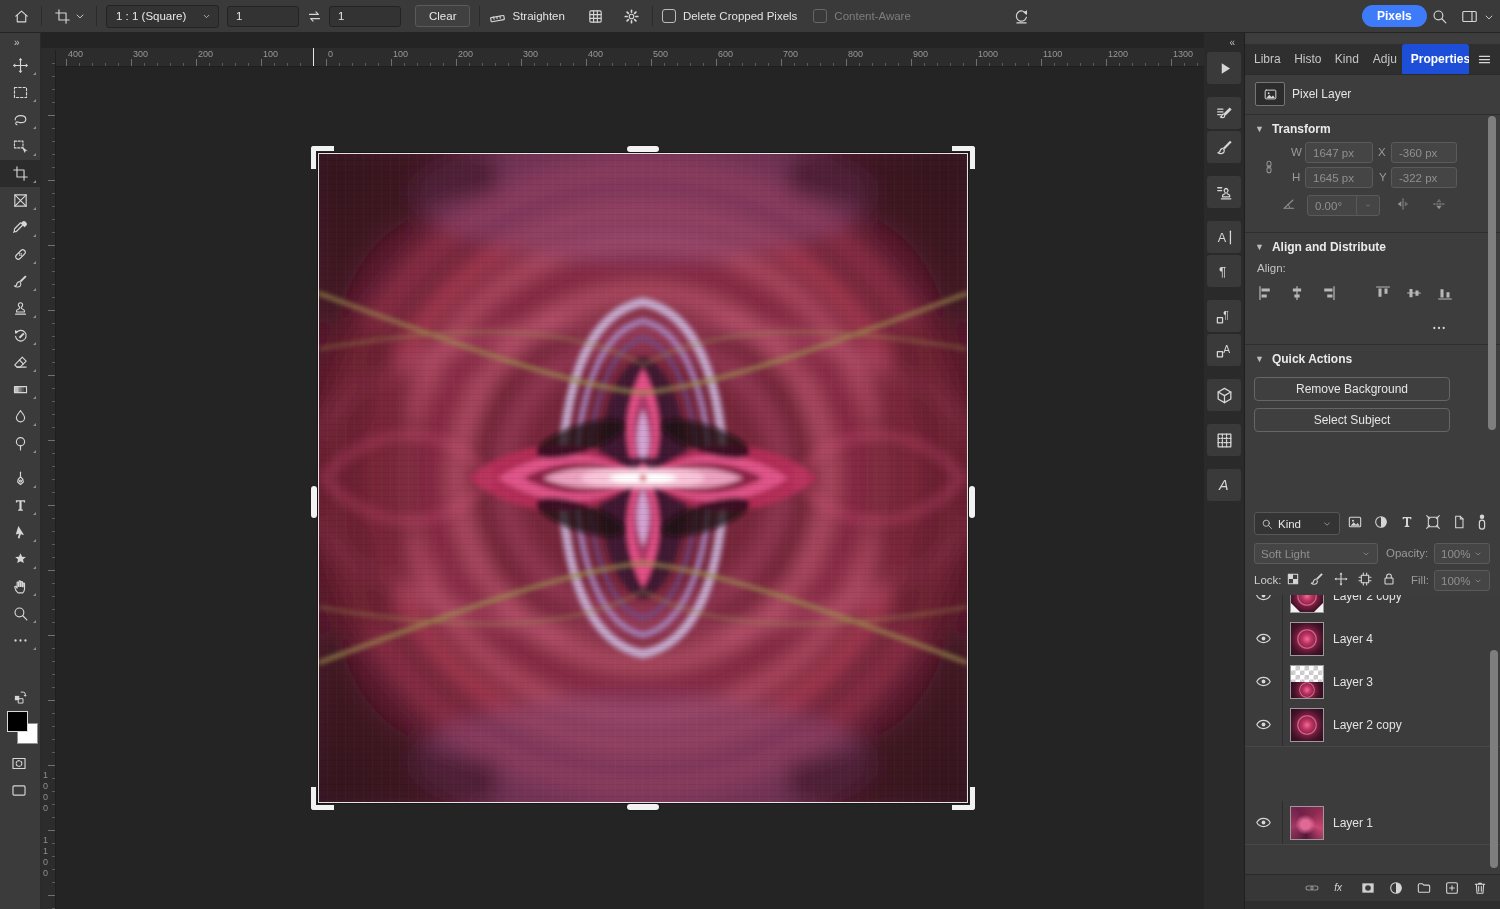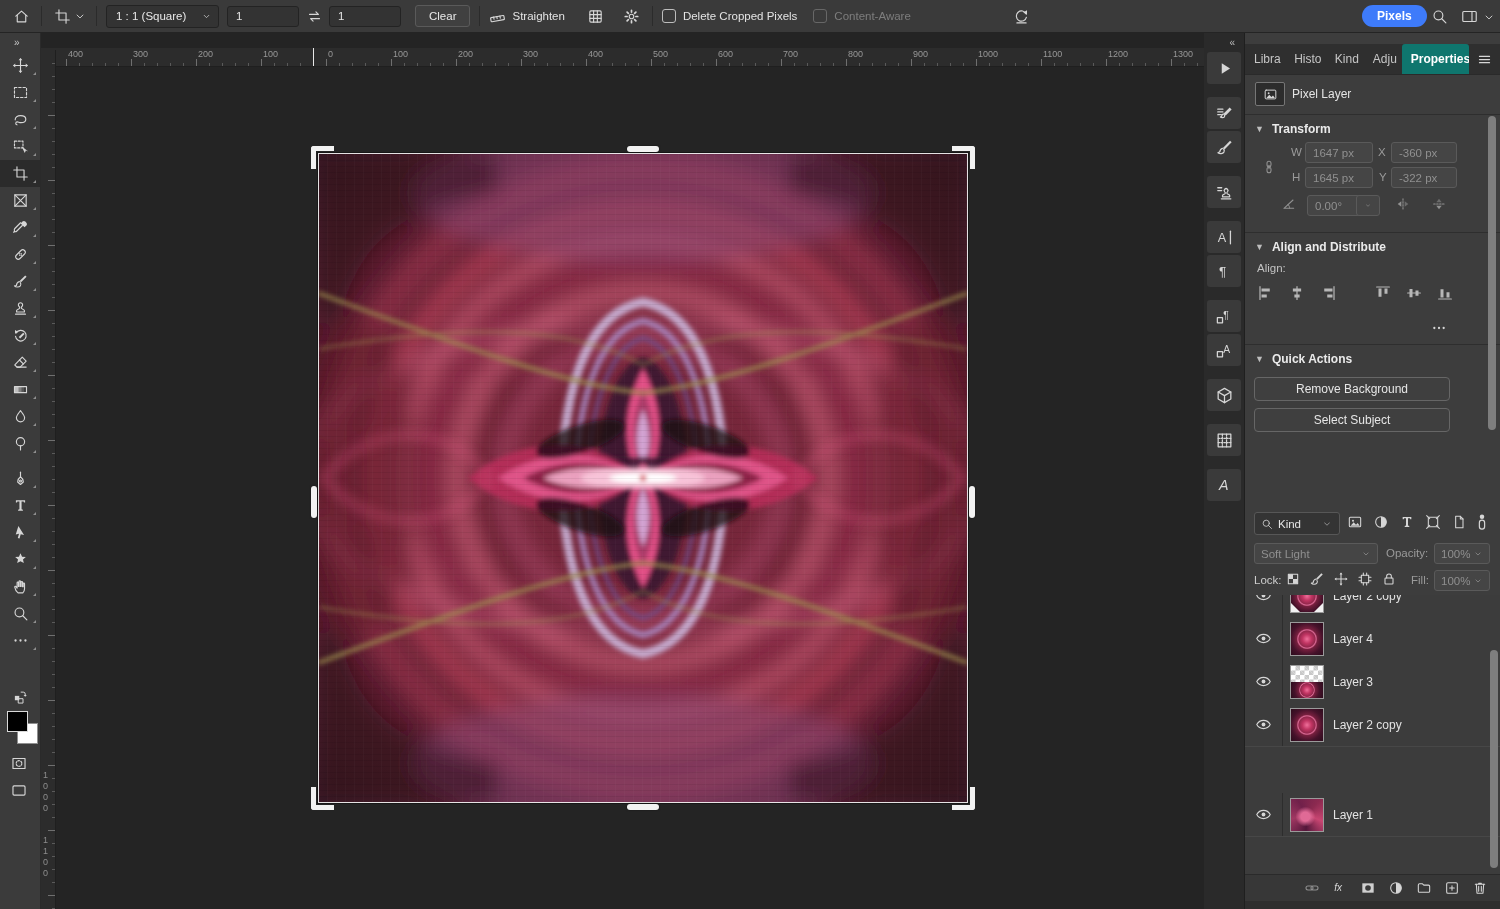--- a/index.html
+++ b/index.html
@@ -81,21 +81,21 @@
   #dock{position:absolute;left:1204px;top:32px;width:40px;height:877px;background:#2a2a2a;border-right:1px solid #1f1f1f;}
   #dock .collapse{color:#bdbdbd;font-size:10px;text-align:right;padding:5px 8px 2px 0;letter-spacing:1px;cursor:pointer;}
   .dock-cell{width:34px;height:32px;margin:2px 0 2px 3px;background:#3a3a3a;border-radius:3px;
              display:flex;align-items:center;justify-content:center;cursor:pointer;}
   .dock-cell svg{width:19px;height:19px;}
   .dock-gap{height:9px;}
   
   #panels{position:absolute;left:1245px;top:32px;width:255px;height:877px;background:#3d3d3d;}
   .tabrow{position:absolute;left:0;width:255px;height:30px;background:#2f2f2f;border-bottom:1px solid #2a2a2a;display:flex;align-items:stretch;}
   .tab{display:flex;align-items:center;padding:0 9px;font-size:12px;color:#c6c6c6;white-space:nowrap;overflow:hidden;cursor:pointer;}
-  .tab.active{background:#0f766e;color:#ffffff;font-weight:700;border-radius:3px 3px 0 0;}
+  .tab.active{background:#1d4ed8;color:#ffffff;font-weight:700;border-radius:3px 3px 0 0;}
   .burger{margin-left:auto;display:flex;align-items:center;padding:0 8px;cursor:pointer;}
   .burger svg{width:15px;height:15px;}
   .hdr{font-size:12px;font-weight:700;color:#eaeaea;display:flex;align-items:center;gap:8px;}
   .hdr .chev{font-size:9px;color:#bdbdbd;}
   .flabel{color:#9a9a9a;font-size:11.5px;}
   .fbox{background:#454545;border:1px solid #5a5a5a;border-radius:3px;color:#909090;font-size:11.5px;
         display:flex;align-items:center;padding:0 7px;height:19px;}
   .divider{position:absolute;left:0;width:255px;height:1px;background:#2e2e2e;}
   .pbtn{position:absolute;left:9px;width:196px;height:24px;background:#3f3f3f;border:1px solid #666666;border-radius:4px;
         color:#e6e6e6;font-family:"Liberation Sans",sans-serif;font-size:12px;cursor:pointer;}
@@ -1075,21 +1075,21 @@
             <svg class="ic" viewBox="0 0 24 24">
               <path d="M12 6.2C7.5 6.2 4 9.3 2.5 12c1.5 2.7 5 5.8 9.5 5.8s8-3.1 9.5-5.8c-1.5-2.7-5-5.8-9.5-5.8z"></path>
               <circle class="f" cx="12" cy="12" r="2.7"></circle>
             </svg>
           </div>
           <div class="thumb">
             <i class="fill rose"></i>
           </div>
           <span class="lname">Layer 2 copy</span>
         </div>
-        <div class="layer-row" style="top: 198px; align-items: center;">
+        <div class="layer-row" style="top: 206px; align-items: center;">
           <div class="eye-cell">
             <svg class="ic" viewBox="0 0 24 24">
               <path d="M12 6.2C7.5 6.2 4 9.3 2.5 12c1.5 2.7 5 5.8 9.5 5.8s8-3.1 9.5-5.8c-1.5-2.7-5-5.8-9.5-5.8z"></path>
               <circle class="f" cx="12" cy="12" r="2.7"></circle>
             </svg>
           </div>
           <div class="thumb">
             <i class="fill swirl"></i>
           </div>
           <span class="lname">Layer 1</span>

